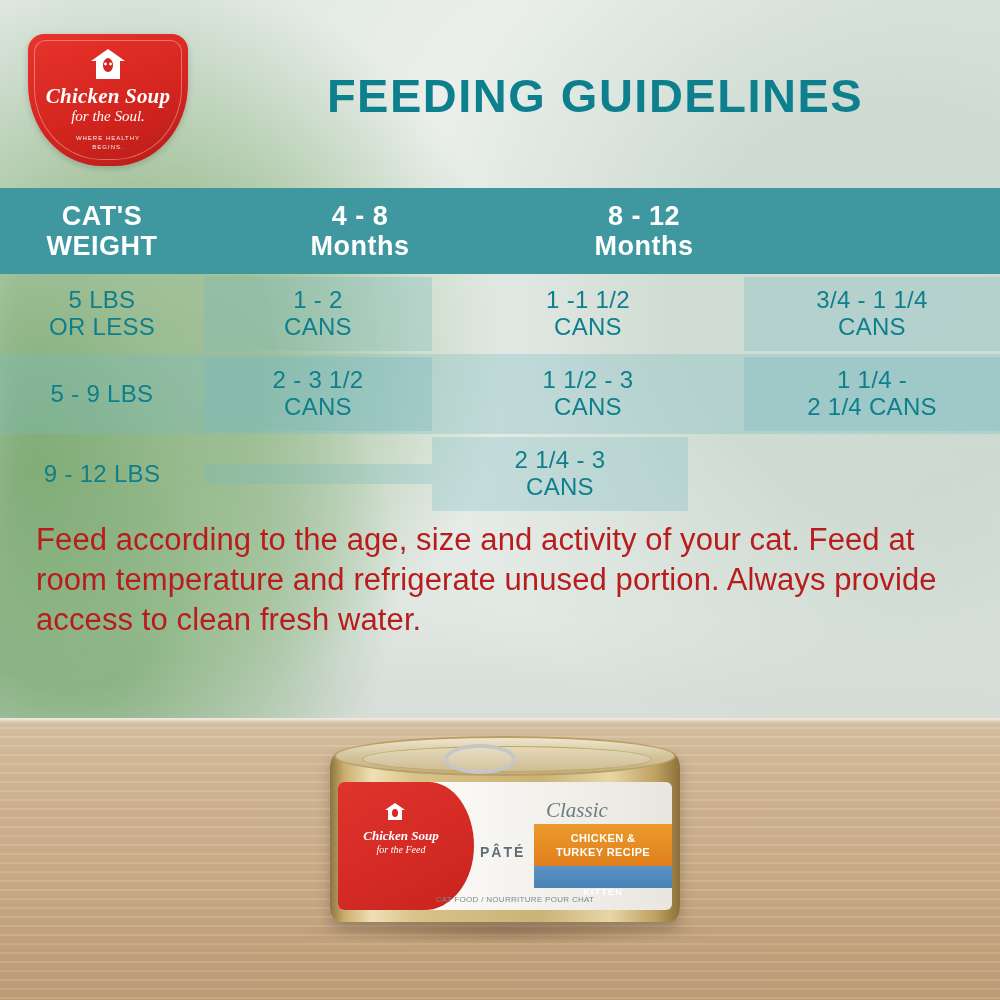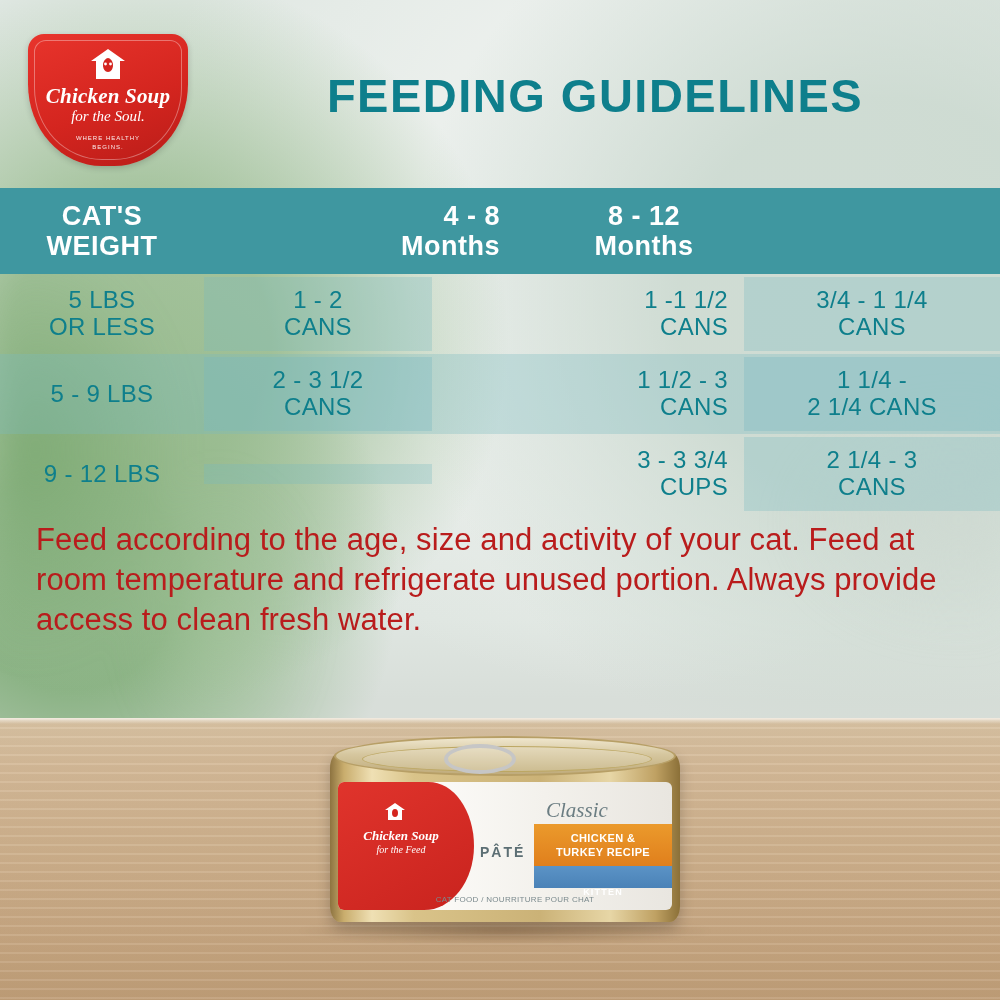--- a/index.html
+++ b/index.html
@@ -140,21 +140,21 @@
   }
   .trow { display: flex; }
   .tcell {
     padding: 10px 16px;
     text-align: center;
     line-height: 1.12;
     white-space: pre-line;
   }
   .c0 { width: 204px; }
   .c1 { width: 228px; }
-  .c2 { width: 312px; text-align: right; }
+  .c2 { width: 312px; }
   .c3 { width: 256px; }
 
   .head-row {
     background: #3f97a0;
     height: 86px;
     align-items: center;
   }
   .head-row .tcell {
     color: #ffffff;
     font-size: 27px;
@@ -386,22 +386,20 @@
 CANS</div>
       <div class="tcell c2">1 1/2 - 3
 CANS</div>
       <div class="tcell c3 tint-strong">1 1/4 -
 2 1/4 CANS</div>
     </div>
 
     <div class="trow body-row row-a">
       <div class="tcell c0">9 - 12 LBS</div>
       <div class="tcell c1 tint"></div>
-      <div class="tcell c2">3 - 3 3/4
-CUPS</div>
       <div class="tcell c3 tint">2 1/4 - 3
 CANS</div>
     </div>
   </div>
 
   <div class="note">Feed according to the age, size and activity of your cat. Feed at room temperature and refrigerate unused portion. Always provide access to clean fresh water.</div>
 
   <div class="can-shadow"></div>
   <div class="can">
     <div class="can-body"></div>

